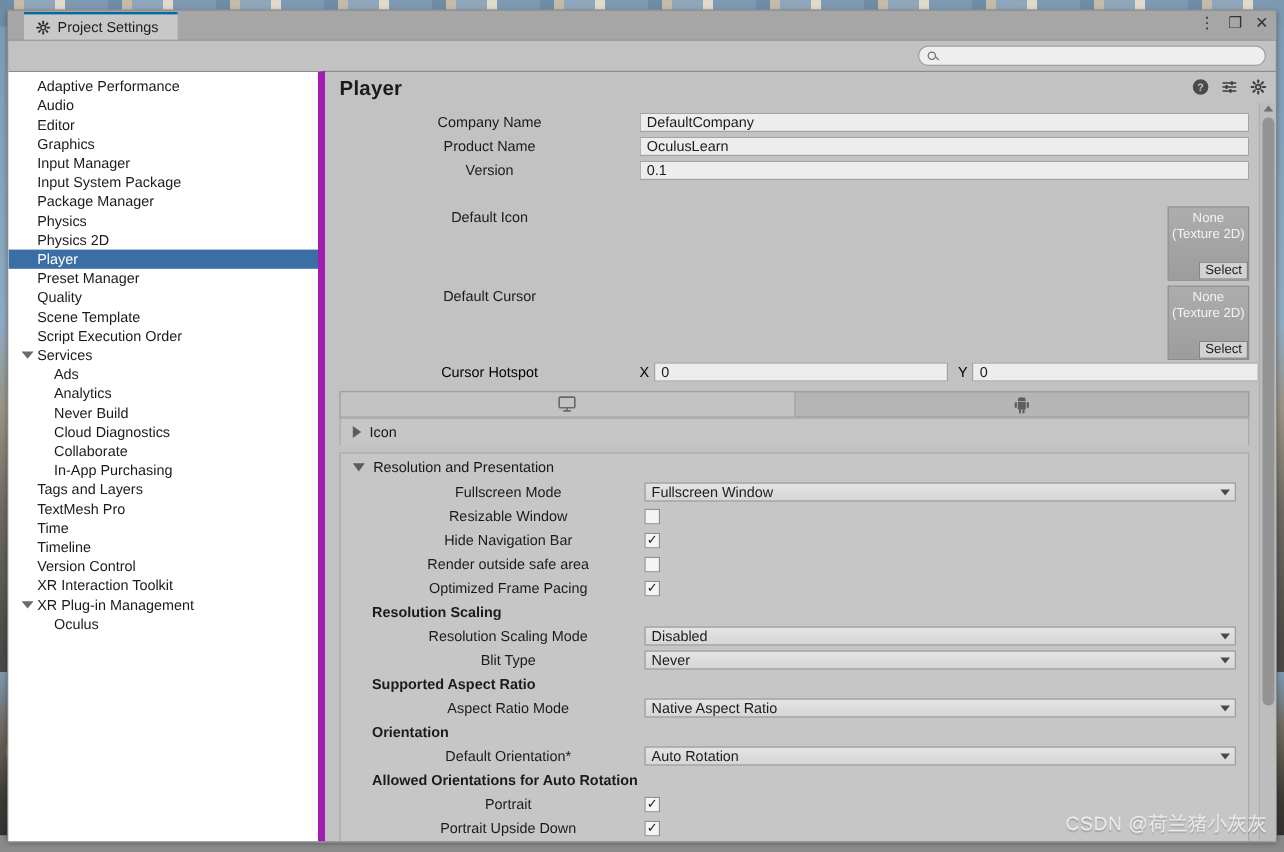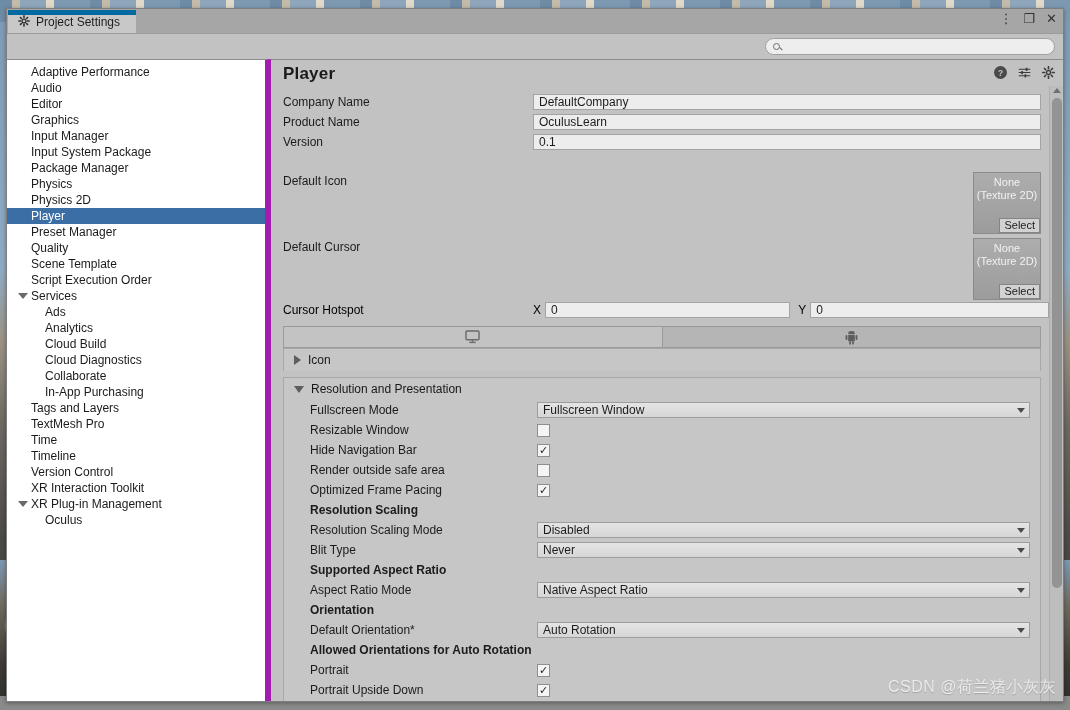--- a/index.html
+++ b/index.html
@@ -58,27 +58,27 @@
     height: 25px;
     background: #a6a6a6;
     display: flex; align-items: flex-end;
     position: relative;
     flex: 0 0 auto;
     border-bottom: 1px solid #9a9a9a;
   }
   .tab {
     height: 23px;
     background: #c8c8c8;
-    border-top: 5px solid #0369a1;
-    display: flex; align-items: flex-start;
+    border-top: 2px solid #0369a1;
+    display: flex; align-items: center;
     gap: 6px;
     padding: 0 16px 0 10px;
     font-size: 12px;
     color: #1d1d1d;
-    margin-left: 1px;
+    margin-left: 13px;
   }
   .tab .gear-glyph { width: 12px; height: 12px; display:inline-block; position: relative; }
   .winbtns {
     position: absolute; right: 6px; top: 3px;
     display: flex; align-items: center; gap: 11px;
     color: #3a3a3a;
   }
   .winbtn { font-size: 13px; line-height: 1; cursor: default; color:#333; }
   .winbtn.kebab { font-size: 13px; letter-spacing: 0; }
 
@@ -168,20 +168,21 @@
   }
   .hicon.preset svg, .hicon.gear svg { display:block; }
 
   
   #scrollwrap { flex: 1 1 auto; display: flex; min-height: 0; }
   #content {
     flex: 1 1 auto; min-width: 0;
     padding: 6px 0 0 0;
     overflow: hidden;
     position: relative;
+    text-align: center;
   }
   #vscroll {
     width: 14px; flex: 0 0 14px;
     background: #bdbdbd;
     border-left: 1px solid #aeaeae;
     position: relative;
   }
   #vscroll .uparrow {
     position:absolute; top:2px; left: 3px;
     width:0;height:0;
@@ -405,21 +406,21 @@
           <span class="arrow"></span>
           <span>Services</span>
         </div>
         <div class="side-item child">
           <span>Ads</span>
         </div>
         <div class="side-item child">
           <span>Analytics</span>
         </div>
         <div class="side-item child">
-          <span>Cloud Build</span>
+          <span>Never Build</span>
         </div>
         <div class="side-item child">
           <span>Cloud Diagnostics</span>
         </div>
         <div class="side-item child">
           <span>Collaborate</span>
         </div>
         <div class="side-item child">
           <span>In-App Purchasing</span>
         </div>

